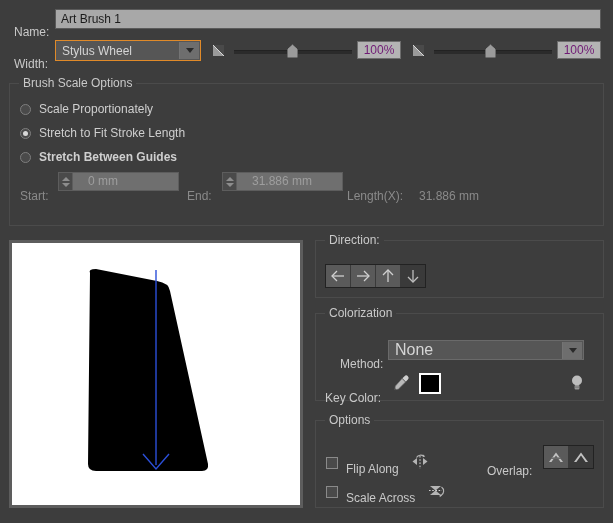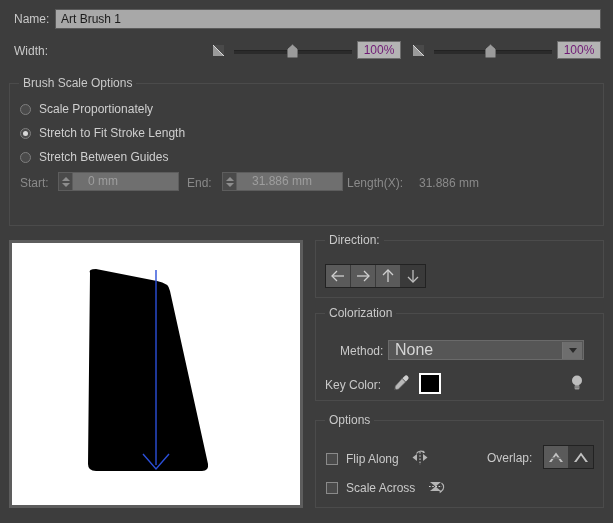--- a/index.html
+++ b/index.html
@@ -10,21 +10,21 @@
     width: 613px;
     height: 523px;
     background: #3d3d3d;
     font-family: "Liberation Sans", sans-serif;
     font-size: 12px;
     color: #c8c8c8;
     overflow: hidden;
     position: relative;
     -webkit-font-smoothing: antialiased;
   }
-  .lbl { color: #c9c9c9; font-size: 12px; }
+  .lbl { color: #c9c9c9; font-size: 12px; margin-top: 13px; }
   .lbl.dim { color: #8a8a8a; }
 
   
   #name-row {
     position: absolute;
     left: 0; top: 9px;
     width: 613px; height: 22px;
   }
   #name-label {
     position: absolute; left: 14px; top: 3px;
@@ -286,20 +286,27 @@
 <body>
 
 <div id="name-row">
   <div id="name-label" class="lbl">Name:</div>
   <input id="name-input" type="text" value="Art Brush 1" style="">
 </div>
 
 <div id="width-row">
   <div id="width-label" class="lbl">Width:</div>
 
+  <div id="width-select-wrap">
+    <span id="width-select-value">Stylus Wheel</span>
+    <span class="select-sep"></span>
+    <span class="select-arrow-btn">
+      <span class="tri-down"></span>
+    </span>
+  </div>
 
   <svg class="ramp-icon" style="position:absolute;left:211px;top:3px;" viewBox="0 0 16 16">
     <polygon points="2,2 13,13 2,13" fill="#9a9a9a"></polygon>
     <polygon points="2,2 13,13 13,2" fill="#4a4a4a"></polygon>
     <path d="M2 2 L13 13" stroke="#d8d8d8" stroke-width="1" fill="none"></path>
   </svg>
   <div class="slider-track" style="left:234px;width:118px;"></div>
   <svg class="slider-thumb" style="left:287px;" viewBox="0 0 11 14">
     <polygon points="5.5,0 11,5 11,14 0,14 0,5" fill="#9b9b9b" stroke="#3a3a3a" stroke-width="1"></polygon>
   </svg>
@@ -323,21 +330,21 @@
   <div class="radio-row" style="left:10px;top:17px;">
     <span class="radio"></span>
     <span class="radio-label">Scale Proportionately</span>
   </div>
 
   <div class="radio-row" style="left:10px;top:41px;">
     <span class="radio checked"></span>
     <span class="radio-label">Stretch to Fit Stroke Length</span>
   </div>
 
-  <div class="radio-row" style="left:10px;top:65px;">
+  <div class="radio-row" style="left:10px;top:65px;font-weight:bold;">
     <span class="radio"></span>
     <span class="radio-label">Stretch Between Guides</span>
   </div>
 
   <span class="lbl dim" style="position:absolute;left:10px;top:92px;">Start:</span>
   <div class="spin-wrap" style="left:48px;top:88px;">
     <span class="spin-btns">
       <span class="up"></span>
         <span class="dn"></span>
     </span>

